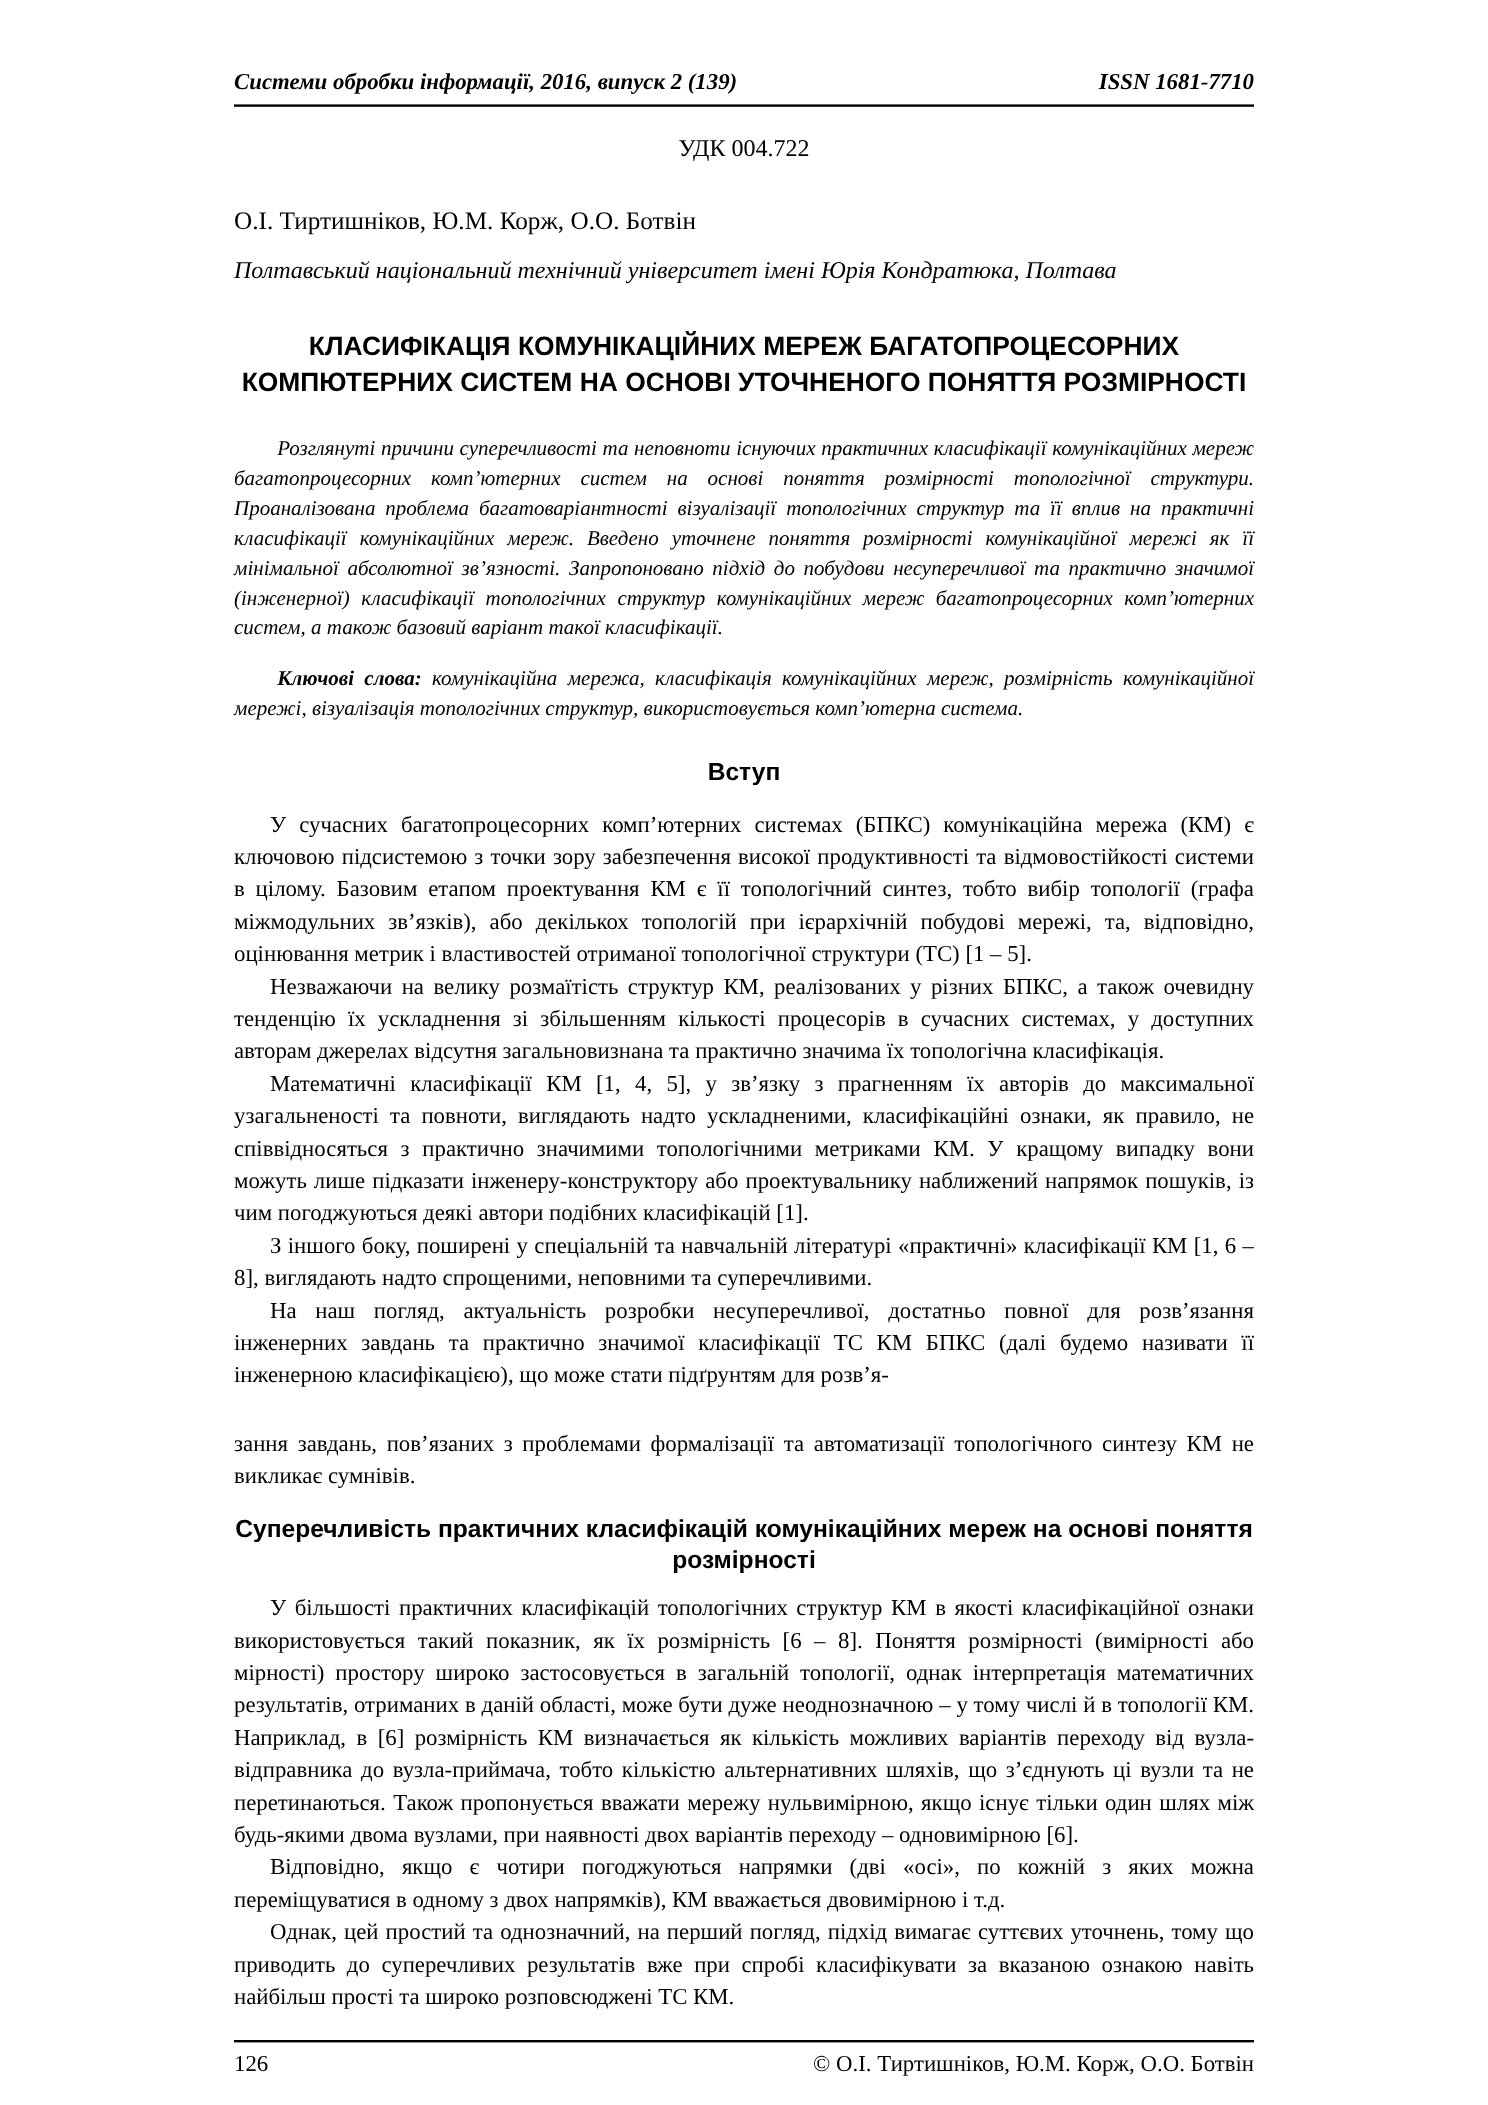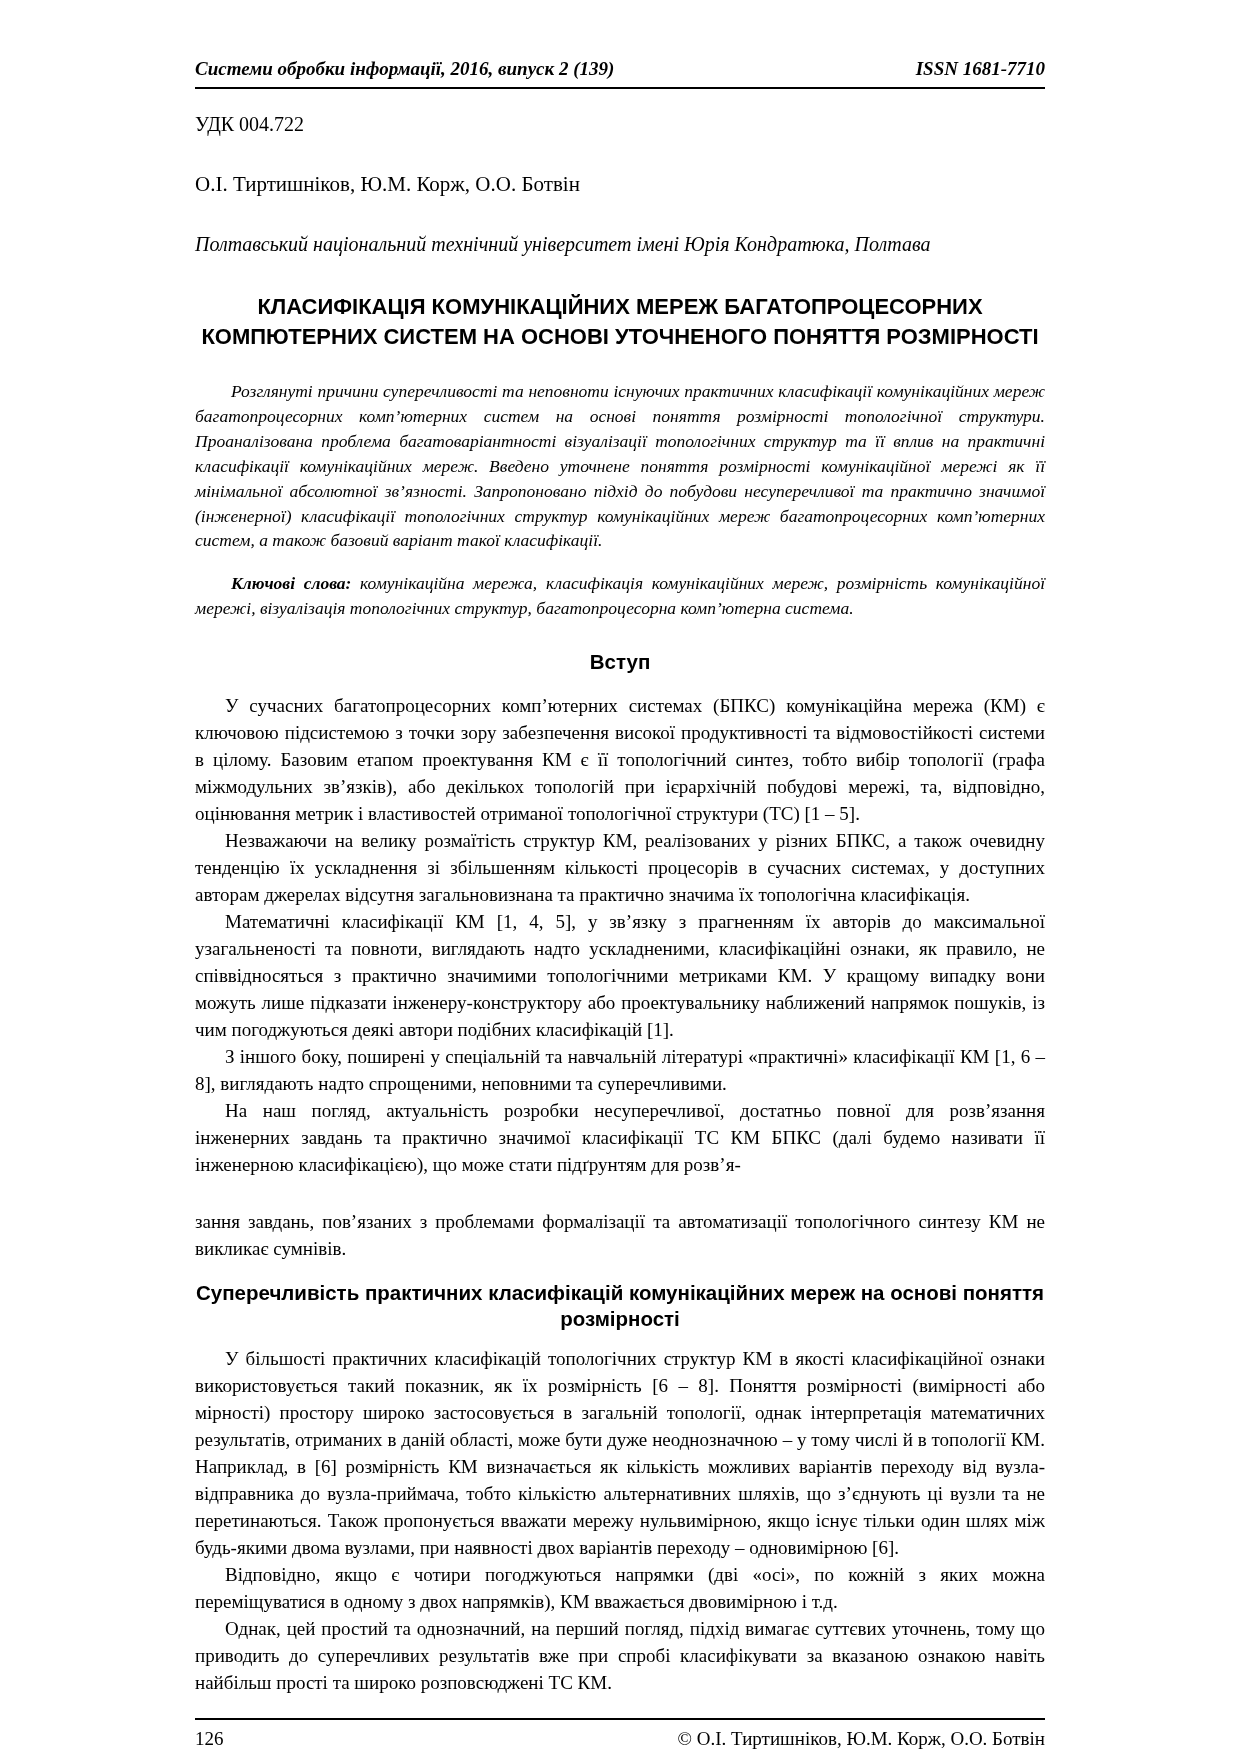--- a/index.html
+++ b/index.html
@@ -18,23 +18,23 @@
   .running-header {
     display: flex;
     justify-content: space-between;
     align-items: baseline;
     font-size: 19px;
     font-weight: bold;
     font-style: italic;
     padding-bottom: 7px;
     border-bottom: 2px solid #000;
   }
-  .udc { margin-top: 24px; font-size: 20px; }
+  .udc { margin-top: 24px; font-size: 20px; text-align: center; }
   .authors { margin-top: 36px; font-size: 21px; }
-  .affiliation { margin-top: 36px; font-size: 20px; font-style: italic; }
+  .affiliation { margin-top: 18px; font-size: 20px; font-style: italic; }
   .title {
     margin: 36px auto 0 auto;
     max-width: 920px;
     text-align: center;
     font-family: "Liberation Sans", sans-serif;
     font-size: 22px;
     font-weight: bold;
     line-height: 1.35;
   }
   .abstract {
@@ -91,21 +91,21 @@
   <div class="udc">УДК 004.722</div>
 
   <div class="authors">О.І. Тиртишніков, Ю.М. Корж, О.О. Ботвін</div>
 
   <div class="affiliation">Полтавський національний технічний університет імені Юрія Кондратюка, Полтава</div>
 
   <h1 class="title">КЛАСИФІКАЦІЯ КОМУНІКАЦІЙНИХ МЕРЕЖ БАГАТОПРОЦЕСОРНИХ КОМПЮТЕРНИХ СИСТЕМ НА ОСНОВІ УТОЧНЕНОГО ПОНЯТТЯ РОЗМІРНОСТІ</h1>
 
   <p class="abstract">Розглянуті причини суперечливості та неповноти існуючих практичних класифікації комунікаційних мереж багатопроцесорних комп’ютерних систем на основі поняття розмірності топологічної структури. Проаналізована проблема багатоваріантності візуалізації топологічних структур та її вплив на практичні класифікації комунікаційних мереж. Введено уточнене поняття розмірності комунікаційної мережі як її мінімальної абсолютної зв’язності. Запропоновано підхід до побудови несуперечливої та практично значимої (інженерної) класифікації топологічних структур комунікаційних мереж багатопроцесорних комп’ютерних систем, а також базовий варіант такої класифікації.</p>
 
-  <p class="keywords"><span class="kw-label">Ключові слова:</span><span> комунікаційна мережа, класифікація комунікаційних мереж, розмірність комунікаційної мережі, візуалізація топологічних структур, багатопроцесорна комп’ютерна система.</span></p>
+  <p class="keywords"><span class="kw-label">Ключові слова:</span><span> комунікаційна мережа, класифікація комунікаційних мереж, розмірність комунікаційної мережі, візуалізація топологічних структур, використовується комп’ютерна система.</span></p>
 
   <div class="columns">
 
     <div class="col">
       <h2 class="section-heading">Вступ</h2>
       <p class="indent">У сучасних багатопроцесорних комп’ютерних системах (БПКС) комунікаційна мережа (КМ) є ключовою підсистемою з точки зору забезпечення високої продуктивності та відмовостійкості системи в цілому. Базовим етапом проектування КМ є її топологічний синтез, тобто вибір топології (графа міжмодульних зв’язків), або декількох топологій при ієрархічній побудові мережі, та, відповідно, оцінювання метрик і властивостей отриманої топологічної структури (ТС) [1 – 5].</p>
       <p class="indent">Незважаючи на велику розмаїтість структур КМ, реалізованих у різних БПКС, а також очевидну тенденцію їх ускладнення зі збільшенням кількості процесорів в сучасних системах, у доступних авторам джерелах відсутня загальновизнана та практично значима їх топологічна класифікація.</p>
       <p class="indent">Математичні класифікації КМ [1, 4, 5], у зв’язку з прагненням їх авторів до максимальної узагальненості та повноти, виглядають надто ускладненими, класифікаційні ознаки, як правило, не співвідносяться з практично значимими топологічними метриками КМ. У кращому випадку вони можуть лише підказати інженеру-конструктору або проектувальнику наближений напрямок пошуків, із чим погоджуються деякі автори подібних класифікацій [1].</p>
       <p class="indent">З іншого боку, поширені у спеціальній та навчальній літературі «практичні» класифікації КМ [1, 6 – 8], виглядають надто спрощеними, неповними та суперечливими.</p>
       <p class="indent">На наш погляд, актуальність розробки несуперечливої, достатньо повної для розв’язання інженерних завдань та практично значимої класифікації ТС КМ БПКС (далі будемо називати її інженерною класифікацією), що може стати підґрунтям для розв’я-</p>

